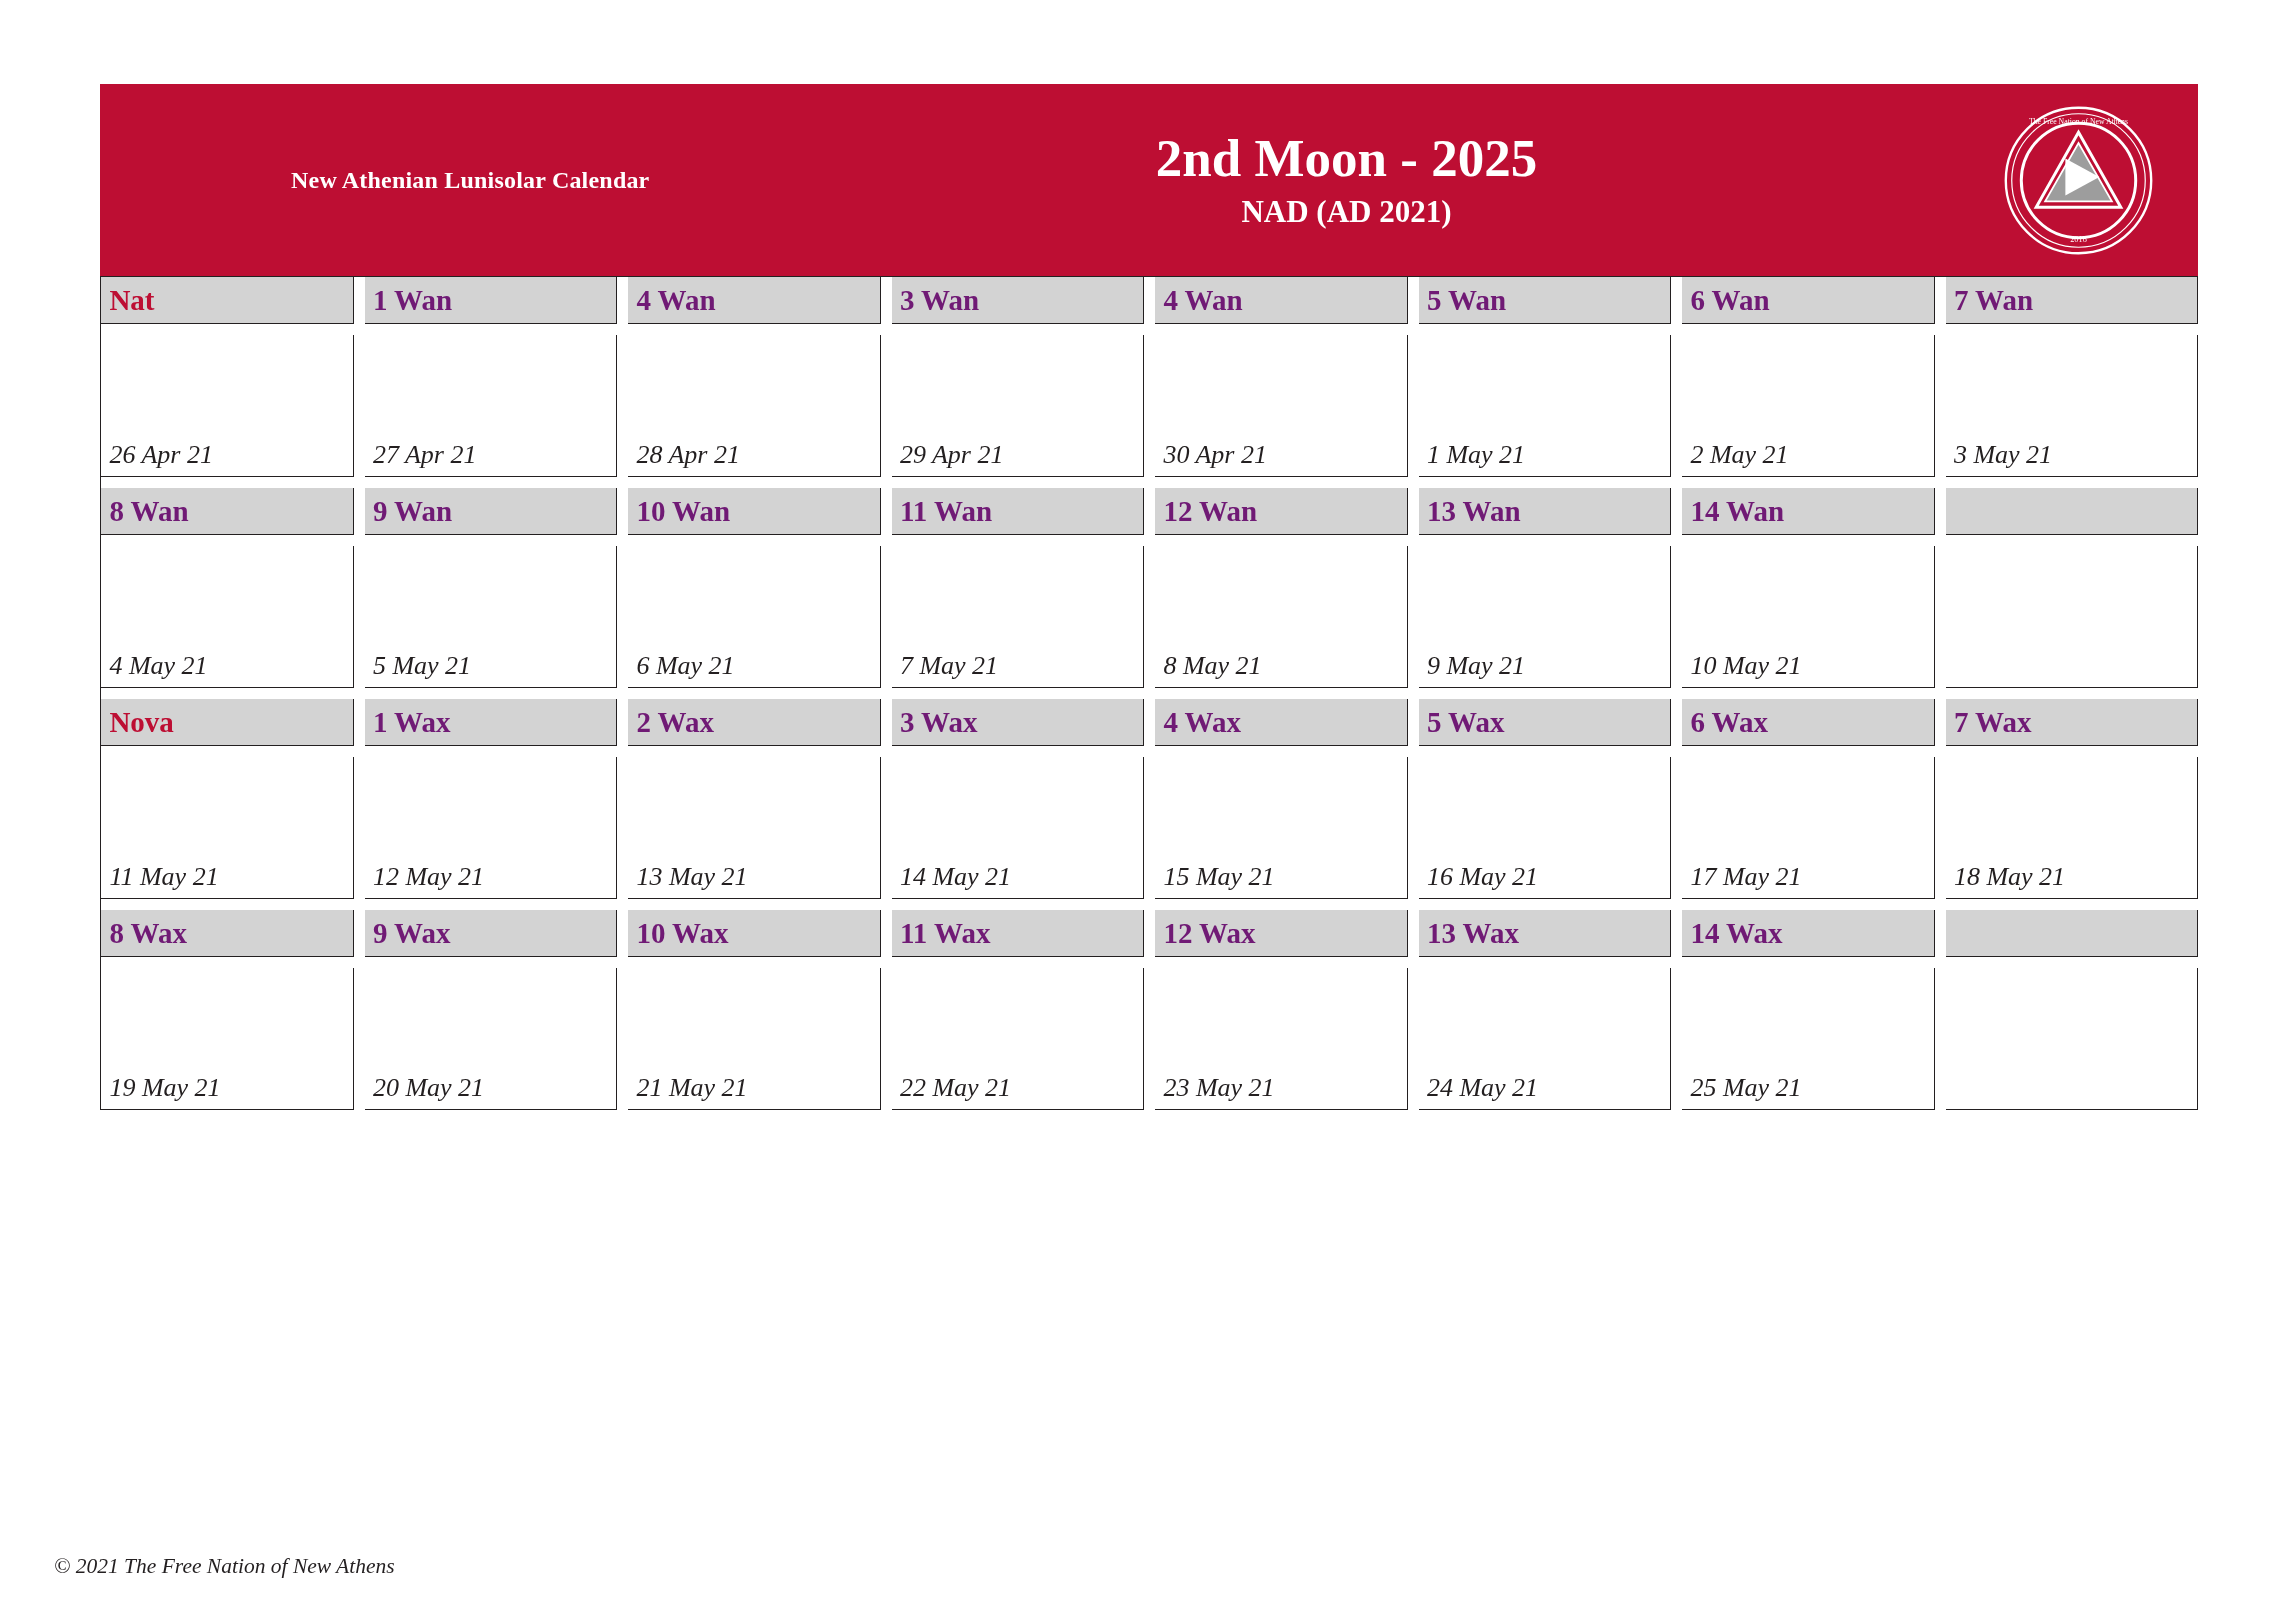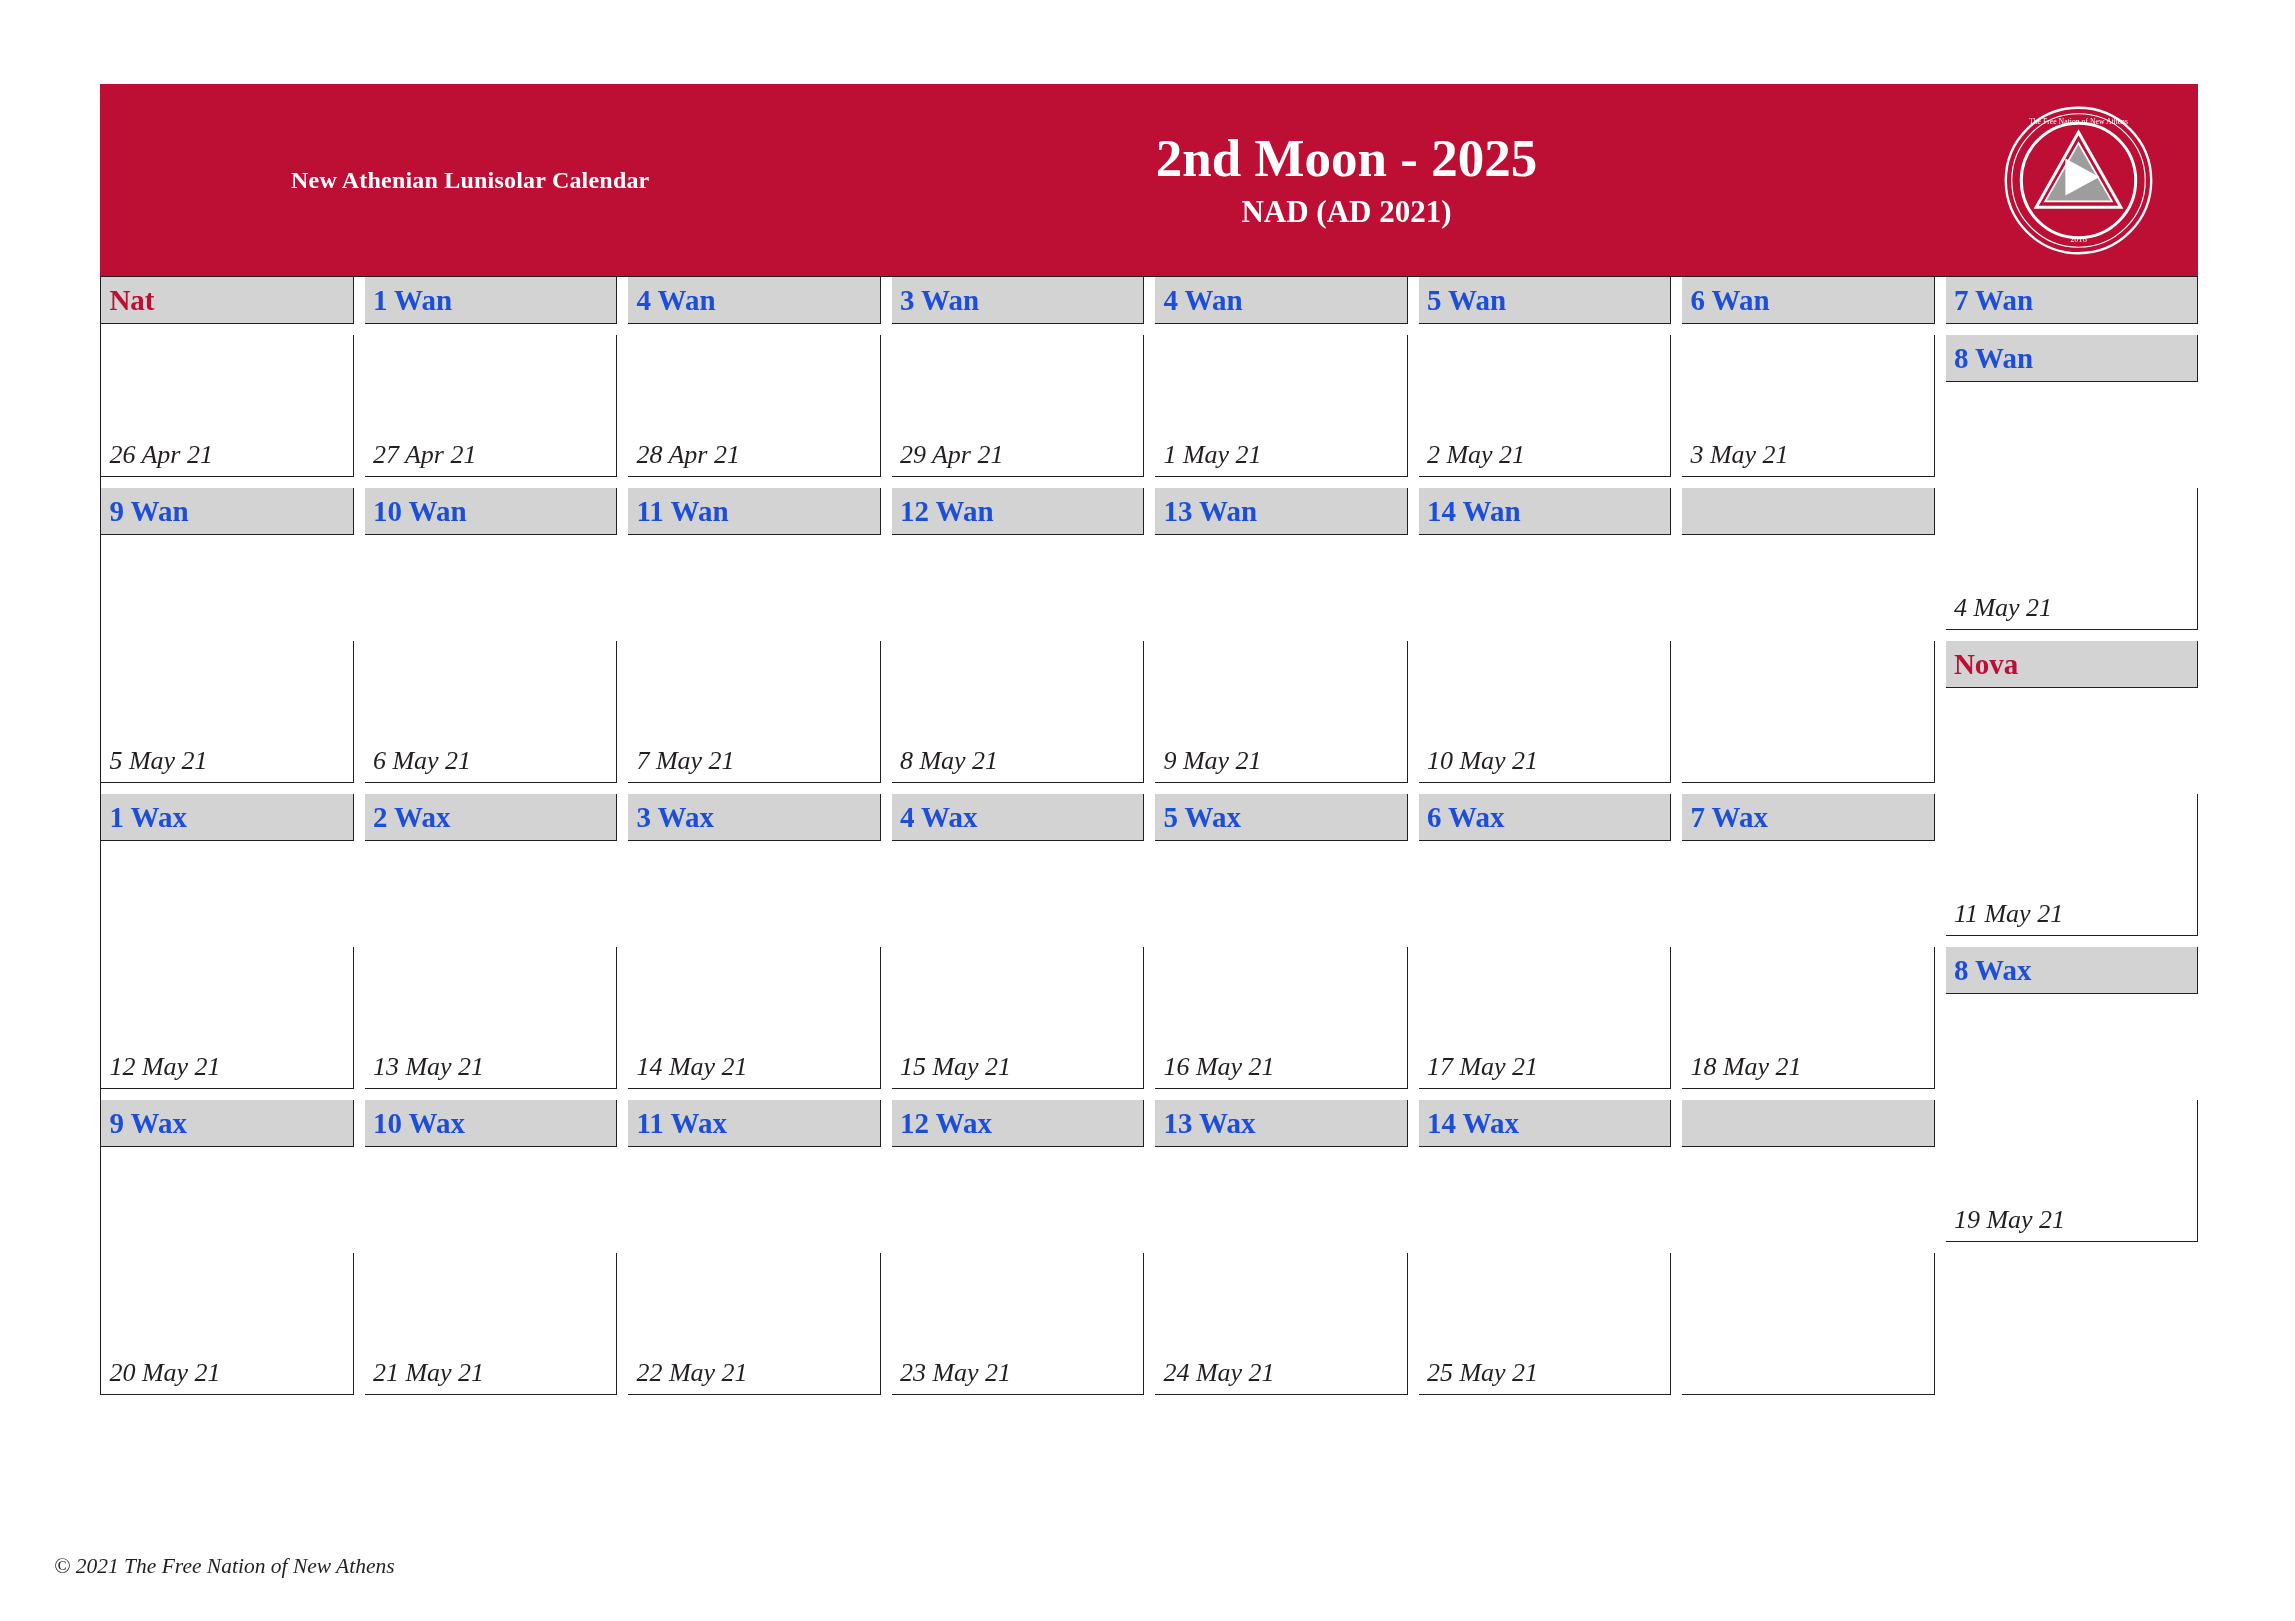--- a/index.html
+++ b/index.html
@@ -95,21 +95,21 @@
     background: #ffffff;
   }
   .cell.header-cell {
     height: 47px;
     background: #d3d3d3;
     display: flex;
     align-items: center;
     padding-left: 8.4px;
     font-size: 29px;
     font-weight: bold;
-    color: #1d4ed8;
+    color: #701a75;
     white-space: nowrap;
   }
   .cell.header-cell.special {
     color: #bd0e33;
   }
   .cell.header-cell.empty {
     background: #d3d3d3;
   }
   .cell.body-cell {
     height: 142px;
@@ -180,20 +180,23 @@
     <div class="cell body-cell">
         <span class="gdate">27 Apr 21</span>
       </div>
     <div class="cell body-cell">
         <span class="gdate">28 Apr 21</span>
       </div>
     <div class="cell body-cell">
         <span class="gdate">29 Apr 21</span>
       </div>
     <div class="cell body-cell">
+        <span class="gdate">30 Apr 21</span>
+      </div>
+    <div class="cell body-cell">
         <span class="gdate">1 May 21</span>
       </div>
     <div class="cell body-cell">
         <span class="gdate">2 May 21</span>
       </div>
     <div class="cell body-cell">
         <span class="gdate">3 May 21</span>
       </div>
 
     <div class="cell header-cell">8 Wan</div>

